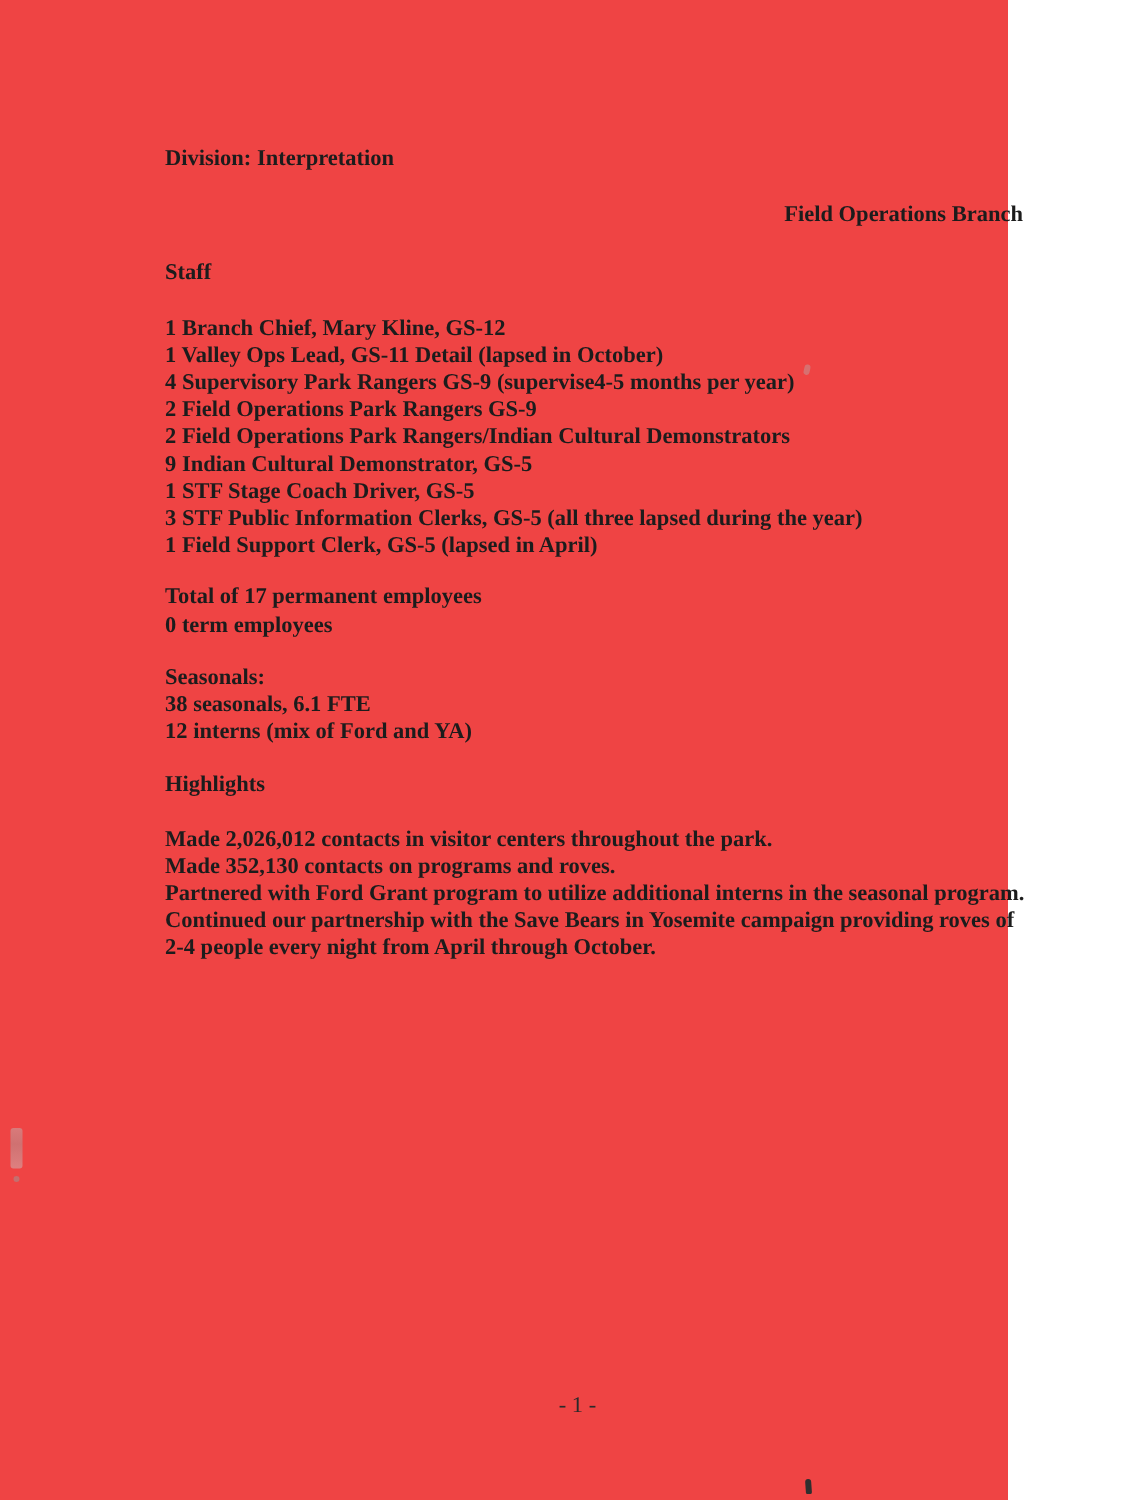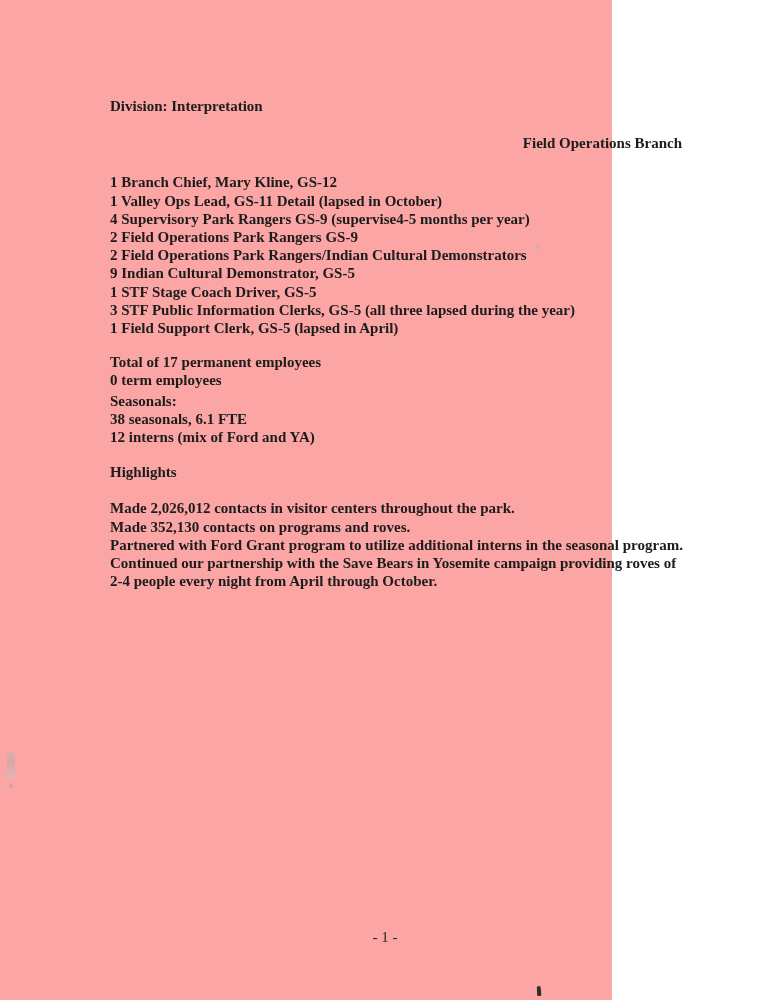--- a/index.html
+++ b/index.html
@@ -12,42 +12,42 @@
     height: 1000px;
     position: relative;
     overflow: hidden;
     font-family: "Liberation Serif", "DejaVu Serif", serif;
     color: #1c1c1c;
   }
   .page {
     position: absolute;
     left: 0;
     top: 0;
-    width: 612px;
+    width: 672px;
     height: 1000px;
-    background: #fca5a5;
+    background: #ef4444;
   }
   .content {
     position: absolute;
     left: 110px;
     top: 97px;
     width: 572px;
     font-size: 15px;
     line-height: 18.2px;
   }
   .heading {
     font-weight: bold;
     white-space: nowrap;
   }
   .h-division   { margin-bottom: 19px; }
   .h-branch     { margin-bottom: 21px; text-align: right; }
   .h-staff      { margin-bottom: 18px; }
   .h-highlights { margin-bottom: 18px; }
   .block { margin: 0 0 16px 0; font-weight: bold; }
-  .block-totals    { margin-bottom: 2px; }
+  .block-totals    { margin-bottom: 17px; }
   .block-seasonals { margin-bottom: 17px; }
   .line {
     white-space: nowrap;
   }
   .page-number {
     position: absolute;
     left: 0;
     top: 928px;
     width: 770px;
     text-align: center;
@@ -102,20 +102,21 @@
 <body>
 
 <div class="page">
 
   <div class="content">
 
     <div class="heading h-division">Division: Interpretation</div>
 
     <div class="heading h-branch">Field Operations Branch</div>
 
+    <div class="heading h-staff">Staff</div>
 
     <div class="block">
       <div class="line">1 Branch Chief, Mary Kline, GS-12</div>
       <div class="line">1 Valley Ops Lead, GS-11 Detail (lapsed in October)</div>
       <div class="line">4 Supervisory Park Rangers GS-9 (supervise4-5 months per year)</div>
       <div class="line">2 Field Operations Park Rangers GS-9</div>
       <div class="line">2 Field Operations Park Rangers/Indian Cultural Demonstrators</div>
       <div class="line">9 Indian Cultural Demonstrator, GS-5</div>
       <div class="line">1 STF Stage Coach Driver, GS-5</div>
       <div class="line">3 STF Public Information Clerks, GS-5 (all three lapsed during the year)</div>

